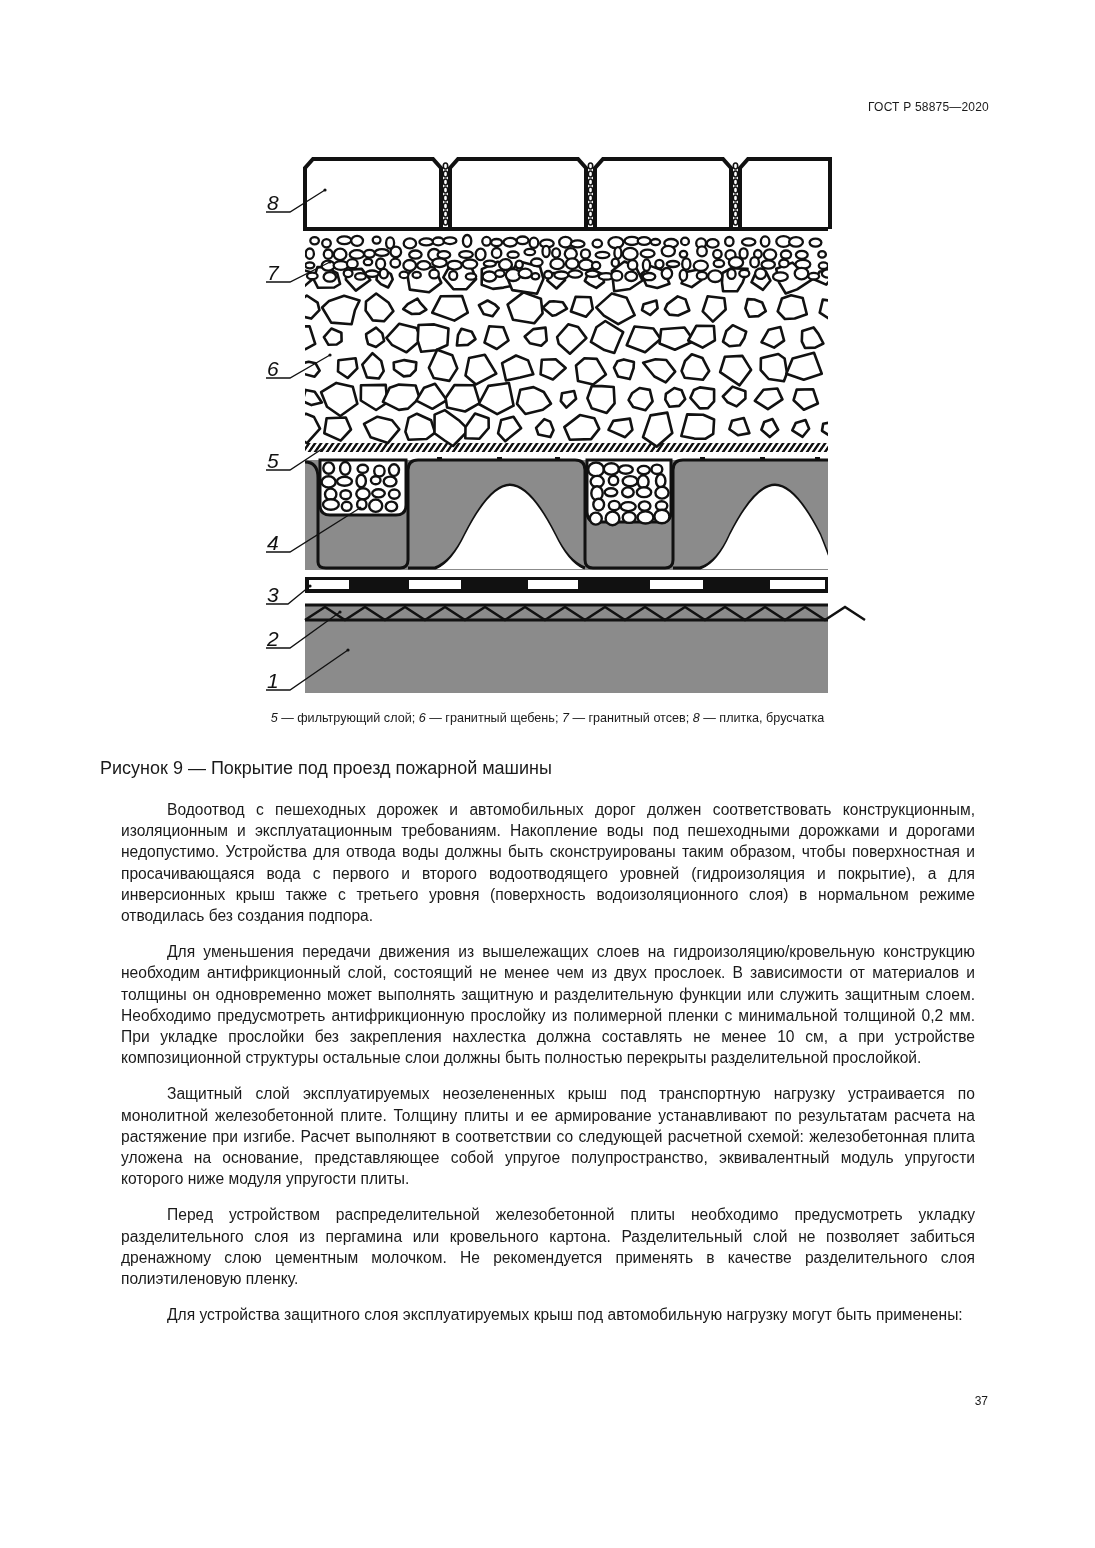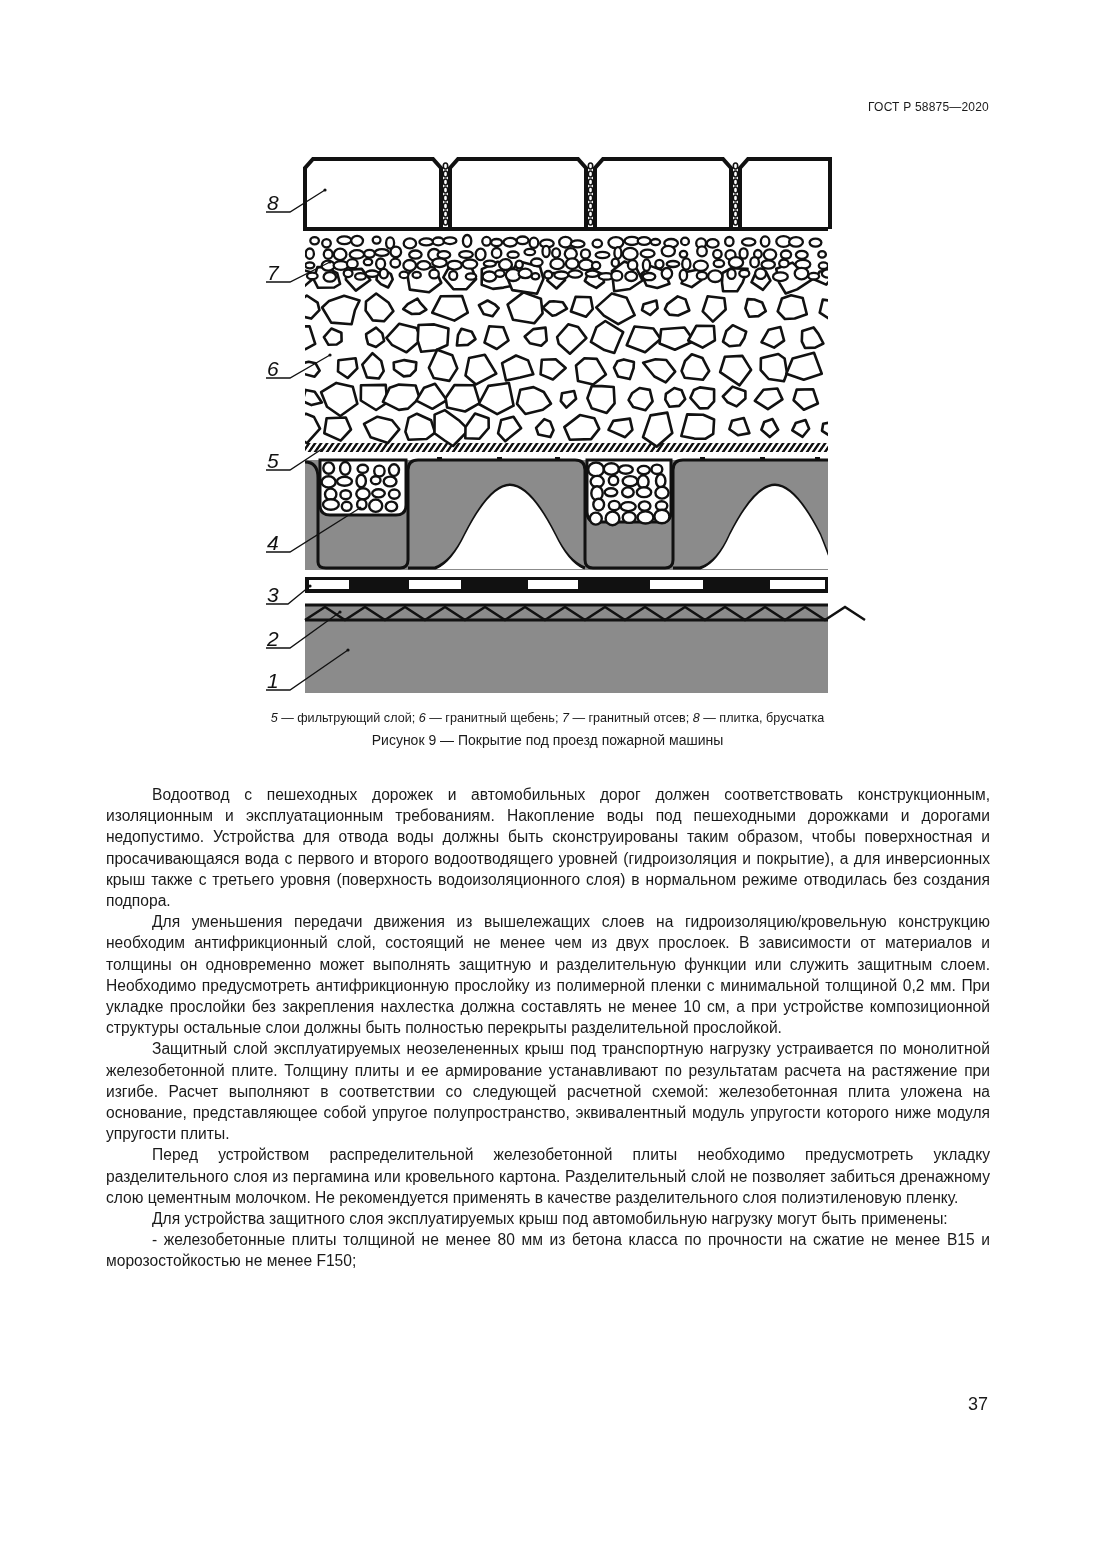--- a/index.html
+++ b/index.html
@@ -2,24 +2,24 @@
 <html><head>
 <meta charset="utf-8">
 <style>
   html, body { margin: 0; padding: 0; background: #ffffff; }
   body { width: 1095px; height: 1548px; position: relative; overflow: hidden;
          font-family: "Liberation Sans", sans-serif; color: #1a1a1a; }
   .doc-code { position: absolute; right: 106px; top: 100px; font-weight: normal; font-size: 12px; letter-spacing: 0.2px; }
   .figure { position: absolute; left: 0; top: 0; width: 1095px; height: 700px; }
   .legend { position: absolute; left: 150px; width: 795px; top: 709px; text-align: center; font-size: 12.6px; line-height: 18px; }
   .legend i { font-style: italic; }
-  .caption { position: absolute; left: 100px; width: 895px; top: 732px; text-align: center; font-size: 14px; }
+  .caption { position: absolute; left: 100px; width: 895px; top: 758px; text-align: left; font-size: 18px; }
   .body-text { position: absolute; left: 106px; width: 884px; top: 784px; font-size: 15.6px; line-height: 21.2px; text-align: justify; }
-  .body-text p { margin: 0; text-indent: 46px; }
-  .page-number { position: absolute; right: 107px; top: 1394px; font-size: 18px; text-align: center; }
+  .body-text p { margin: 15px; text-indent: 46px; }
+  .page-number { position: absolute; right: 107px; top: 1394px; font-size: 12px; text-align: center; }
   svg text { font-family: "Liberation Sans", sans-serif; }
 </style>
 </head>
 <body>
 
 <div class="doc-code">ГОСТ Р 58875—2020</div>
 
 <svg class="figure" viewBox="0 0 1095 700" xmlns="http://www.w3.org/2000/svg">
   <defs>
     <clipPath id="clipAgg">
@@ -440,16 +440,15 @@
 </div>
 
 <div class="caption">Рисунок 9 — Покрытие под проезд пожарной машины</div>
 
 <div class="body-text">
   <p>Водоотвод с пешеходных дорожек и автомобильных дорог должен соответствовать конструкционным, изоляционным и эксплуатационным требованиям. Накопление воды под пешеходными дорожками и дорогами недопустимо. Устройства для отвода воды должны быть сконструированы таким образом, чтобы поверхностная и просачивающаяся вода с первого и второго водоотводящего уровней (гидроизоляция и покрытие), а для инверсионных крыш также с третьего уровня (поверхность водоизоляционного слоя) в нормальном режиме отводилась без создания подпора.</p>
   <p>Для уменьшения передачи движения из вышележащих слоев на гидроизоляцию/кровельную конструкцию необходим антифрикционный слой, состоящий не менее чем из двух прослоек. В зависимости от материалов и толщины он одновременно может выполнять защитную и разделительную функции или служить защитным слоем. Необходимо предусмотреть антифрикционную прослойку из полимерной пленки с минимальной толщиной 0,2 мм. При укладке прослойки без закрепления нахлестка должна составлять не менее 10 см, а при устройстве композиционной структуры остальные слои должны быть полностью перекрыты разделительной прослойкой.</p>
   <p>Защитный слой эксплуатируемых неозелененных крыш под транспортную нагрузку устраивается по монолитной железобетонной плите. Толщину плиты и ее армирование устанавливают по результатам расчета на растяжение при изгибе. Расчет выполняют в соответствии со следующей расчетной схемой: железобетонная плита уложена на основание, представляющее собой упругое полупространство, эквивалентный модуль упругости которого ниже модуля упругости плиты.</p>
   <p>Перед устройством распределительной железобетонной плиты необходимо предусмотреть укладку разделительного слоя из пергамина или кровельного картона. Разделительный слой не позволяет забиться дренажному слою цементным молочком. Не рекомендуется применять в качестве разделительного слоя полиэтиленовую пленку.</p>
   <p>Для устройства защитного слоя эксплуатируемых крыш под автомобильную нагрузку могут быть применены:</p>
-  <p>- железобетонные плиты толщиной не менее 80 мм из бетона класса по прочности на сжатие не менее B15 и морозостойкостью не менее F150;</p>
 </div>
 
 <div class="page-number">37</div>
 
 </body></html>

